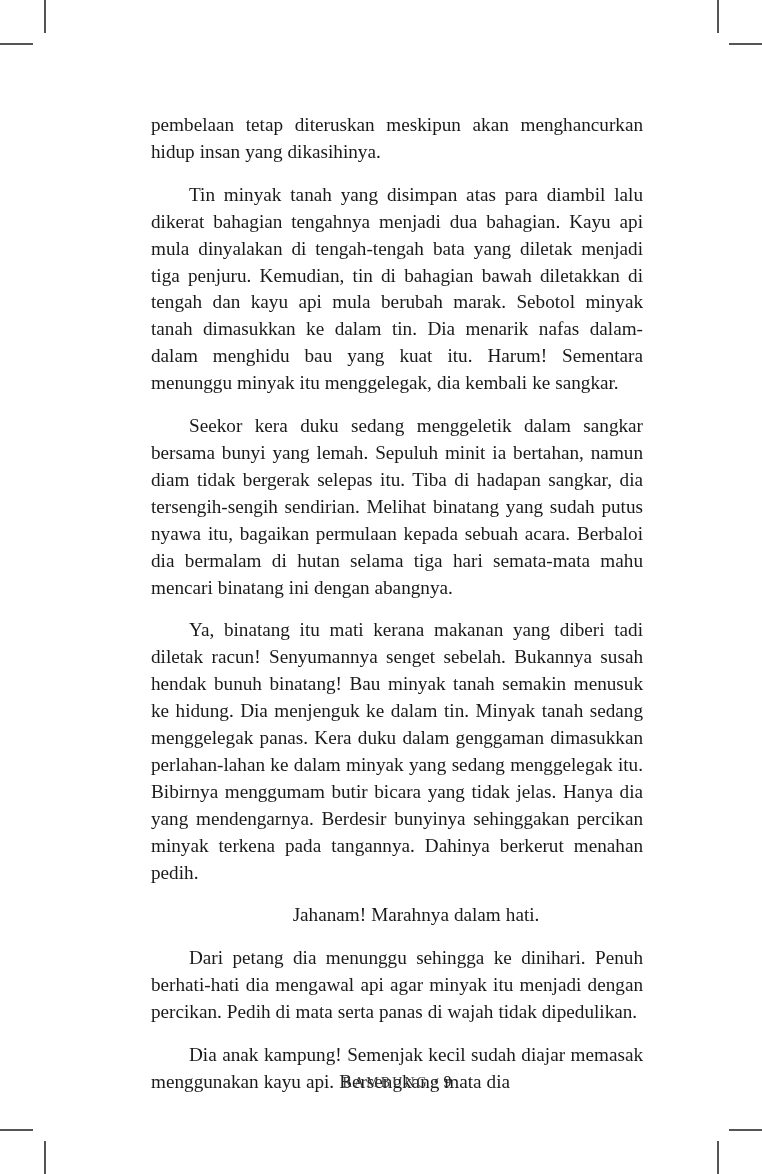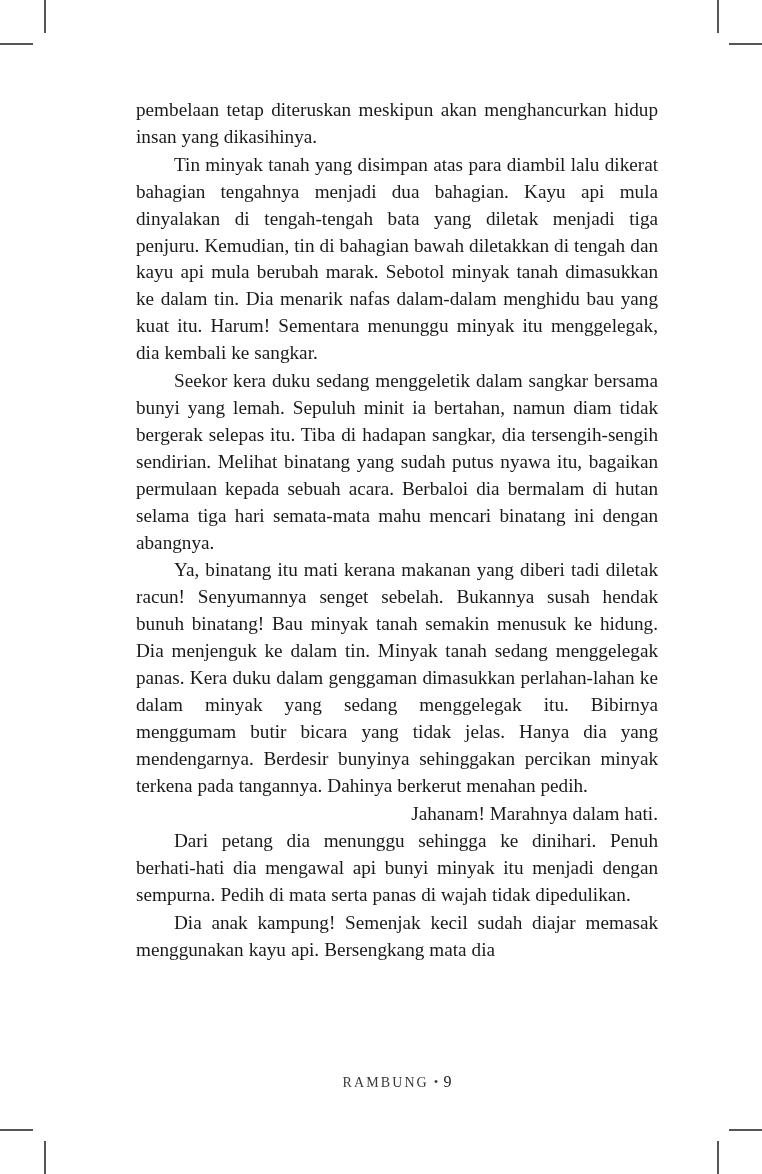--- a/index.html
+++ b/index.html
@@ -36,35 +36,35 @@
 
   
   .page-body {
     position: absolute;
     left: 135px;
     top: 96px;
     width: 524px;
   }
 
   p.para {
-    margin: 1px;
+    margin: 16px;
     padding: 0;
     text-align: justify;
     text-justify: inter-word;
     font-size: 19.2px;
     line-height: 26.9px;
     text-indent: 38px;
     hyphens: none;
     word-spacing: 0.2px;
   }
   p.para.first {
     text-indent: 0;
   }
   p.para.ragged {
-    text-align: right;
+    text-align: center;
   }
 
   
   .page-foot {
     position: absolute;
     left: 135px;
     top: 1073px;
     width: 524px;
     text-align: center;
     font-size: 15px;
@@ -100,19 +100,19 @@
 <div class="crop crop-h crop-bl-h"></div>
 <div class="crop crop-v crop-br-v"></div>
 <div class="crop crop-h crop-br-h"></div>
 
 <div class="page-body">
   <p class="para first">pembelaan tetap diteruskan meskipun akan menghancurkan hidup insan yang dikasihinya.</p>
   <p class="para">Tin minyak tanah yang disimpan atas para diambil lalu dikerat bahagian tengahnya menjadi dua bahagian. Kayu api mula dinyalakan di tengah-tengah bata yang diletak menjadi tiga penjuru. Kemudian, tin di bahagian bawah diletakkan di tengah dan kayu api mula berubah marak. Sebotol minyak tanah dimasukkan ke dalam tin. Dia menarik nafas dalam-dalam menghidu bau yang kuat itu. Harum! Sementara menunggu minyak itu menggelegak, dia kembali ke sangkar.</p>
   <p class="para">Seekor kera duku sedang menggeletik dalam sangkar bersama bunyi yang lemah. Sepuluh minit ia bertahan, namun diam tidak bergerak selepas itu. Tiba di hadapan sangkar, dia tersengih-sengih sendirian. Melihat binatang yang sudah putus nyawa itu, bagaikan permulaan kepada sebuah acara. Berbaloi dia bermalam di hutan selama tiga hari semata-mata mahu mencari binatang ini dengan abangnya.</p>
   <p class="para">Ya, binatang itu mati kerana makanan yang diberi tadi diletak racun! Senyumannya senget sebelah. Bukannya susah hendak bunuh binatang! Bau minyak tanah semakin menusuk ke hidung. Dia menjenguk ke dalam tin. Minyak tanah sedang menggelegak panas. Kera duku dalam genggaman dimasukkan perlahan-lahan ke dalam minyak yang sedang menggelegak itu. Bibirnya menggumam butir bicara yang tidak jelas. Hanya dia yang mendengarnya. Berdesir bunyinya sehinggakan percikan minyak terkena pada tangannya. Dahinya berkerut menahan pedih.</p>
   <p class="para ragged">Jahanam! Marahnya dalam hati.</p>
-  <p class="para">Dari petang dia menunggu sehingga ke dinihari. Penuh berhati-hati dia mengawal api bunyi minyak itu menjadi dengan sempurna. Pedih di mata serta panas di wajah tidak dipedulikan.</p>
+  <p class="para">Dari petang dia menunggu sehingga ke dinihari. Penuh berhati-hati dia mengawal api agar minyak itu menjadi dengan percikan. Pedih di mata serta panas di wajah tidak dipedulikan.</p>
   <p class="para">Dia anak kampung! Semenjak kecil sudah diajar memasak menggunakan kayu api. Bersengkang mata dia</p>
 </div>
 
 <div class="page-foot">
   <span class="foot-title">RAMBUNG</span><span class="foot-sep">•</span><span class="foot-num">9</span>
 </div>
 
 </body></html>

